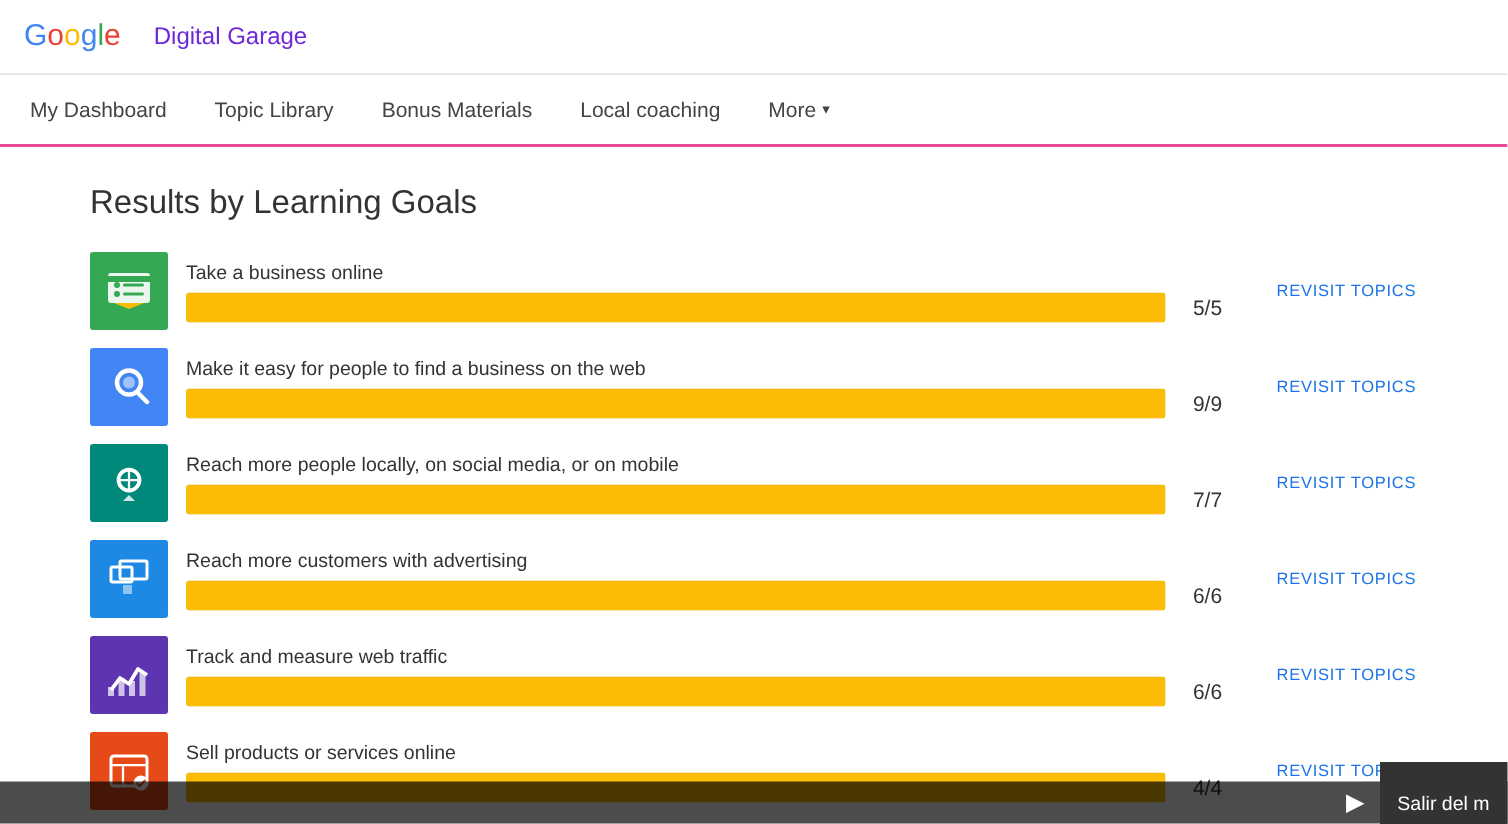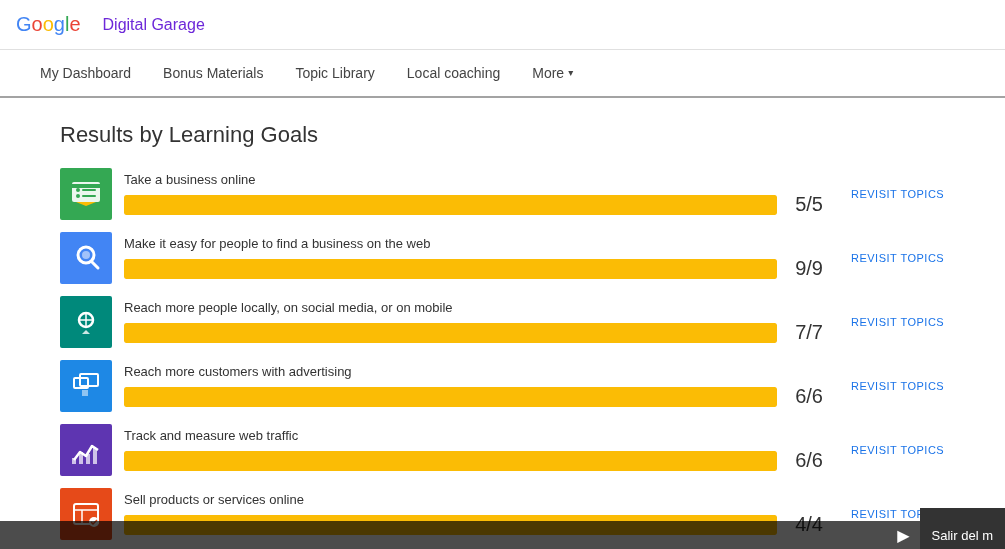--- a/index.html
+++ b/index.html
@@ -30,22 +30,22 @@
     .logo-e { color: #EA4335; }
     .logo-digital-garage {
       font-size: 16px;
       color: #6d28d9;
       margin-left: 2px;
     }
 
     
     .nav {
       display: flex;
-      padding: 0 24px;
-      border-bottom: 2px solid #a3a3a3;
+      padding: 0 4px;
+      border-bottom: 2px solid #ec4899;
       height: 48px;
       gap: 0;
     }
     .nav-item {
       padding: 0 16px;
       height: 48px;
       display: flex;
       align-items: center;
       font-size: 14px;
       color: #444;
@@ -119,24 +119,24 @@
       overflow: hidden;
     }
 
     .bar-fill {
       height: 100%;
       background: #FBBC05;
       border-radius: 2px;
     }
 
     .bar-score {
-      font-size: 20px;
+      font-size: 14px;
       color: #333;
       min-width: 36px;
-      text-align: right;
+      text-align: center;
     }
 
     .revisit-btn {
       min-width: 110px;
       text-align: left;
       font-size: 11px;
       font-weight: normal;
       color: #1a73e8;
       letter-spacing: 0.5px;
       cursor: pointer;
@@ -184,22 +184,22 @@
   <div class="logo">
     <span class="logo-google">
       <span class="logo-g">G</span><span class="logo-o1">o</span><span class="logo-o2">o</span><span class="logo-g2">g</span><span class="logo-l">l</span><span class="logo-e">e</span>
     </span>
     <span class="logo-digital-garage">Digital Garage</span>
   </div>
 </div>
 
 <nav class="nav">
   <div class="nav-item">My Dashboard</div>
+  <div class="nav-item">Topic Library</div>
   <div class="nav-item">Bonus Materials</div>
-  <div class="nav-item">Topic Library</div>
   <div class="nav-item">Local coaching</div>
   <div class="nav-item">More <span class="chevron">▾</span></div>
 </nav>
 
 <div class="main">
   <h2 class="page-title">Results by Learning Goals</h2>
 
   <div id="goals-container">
       <div class="goal-row">
         <div class="goal-icon" style="background: rgb(52, 168, 83);">

